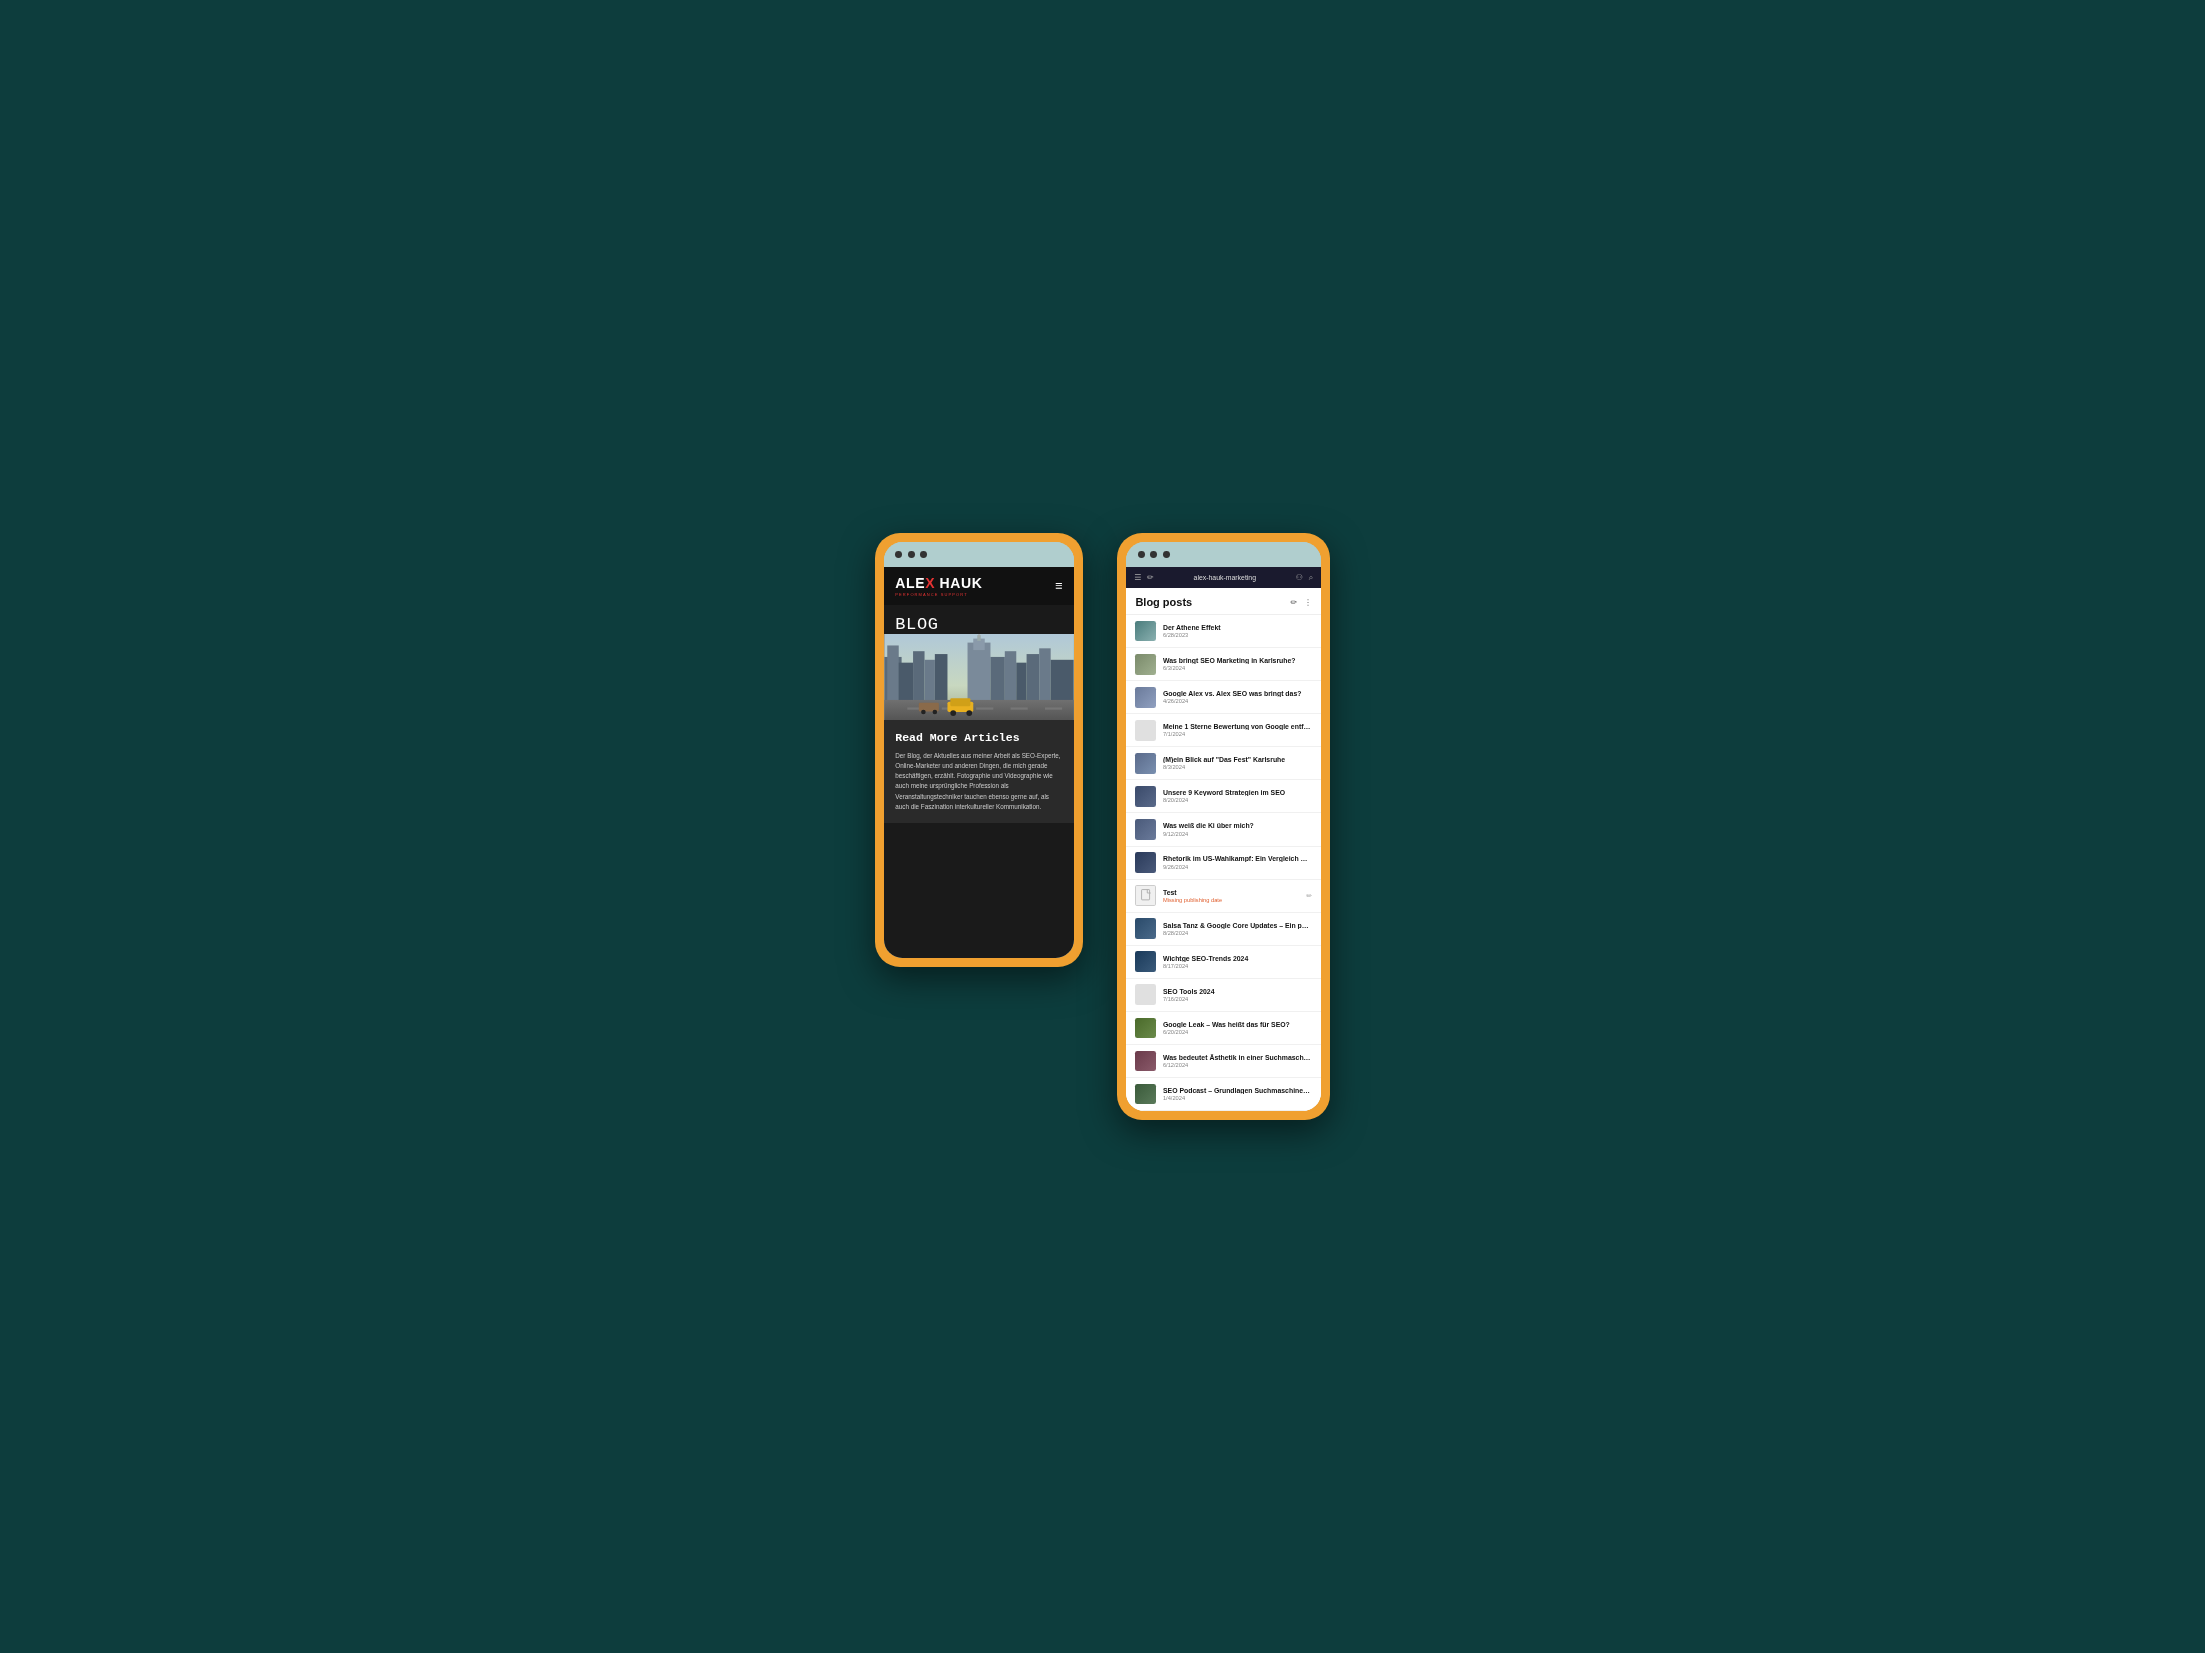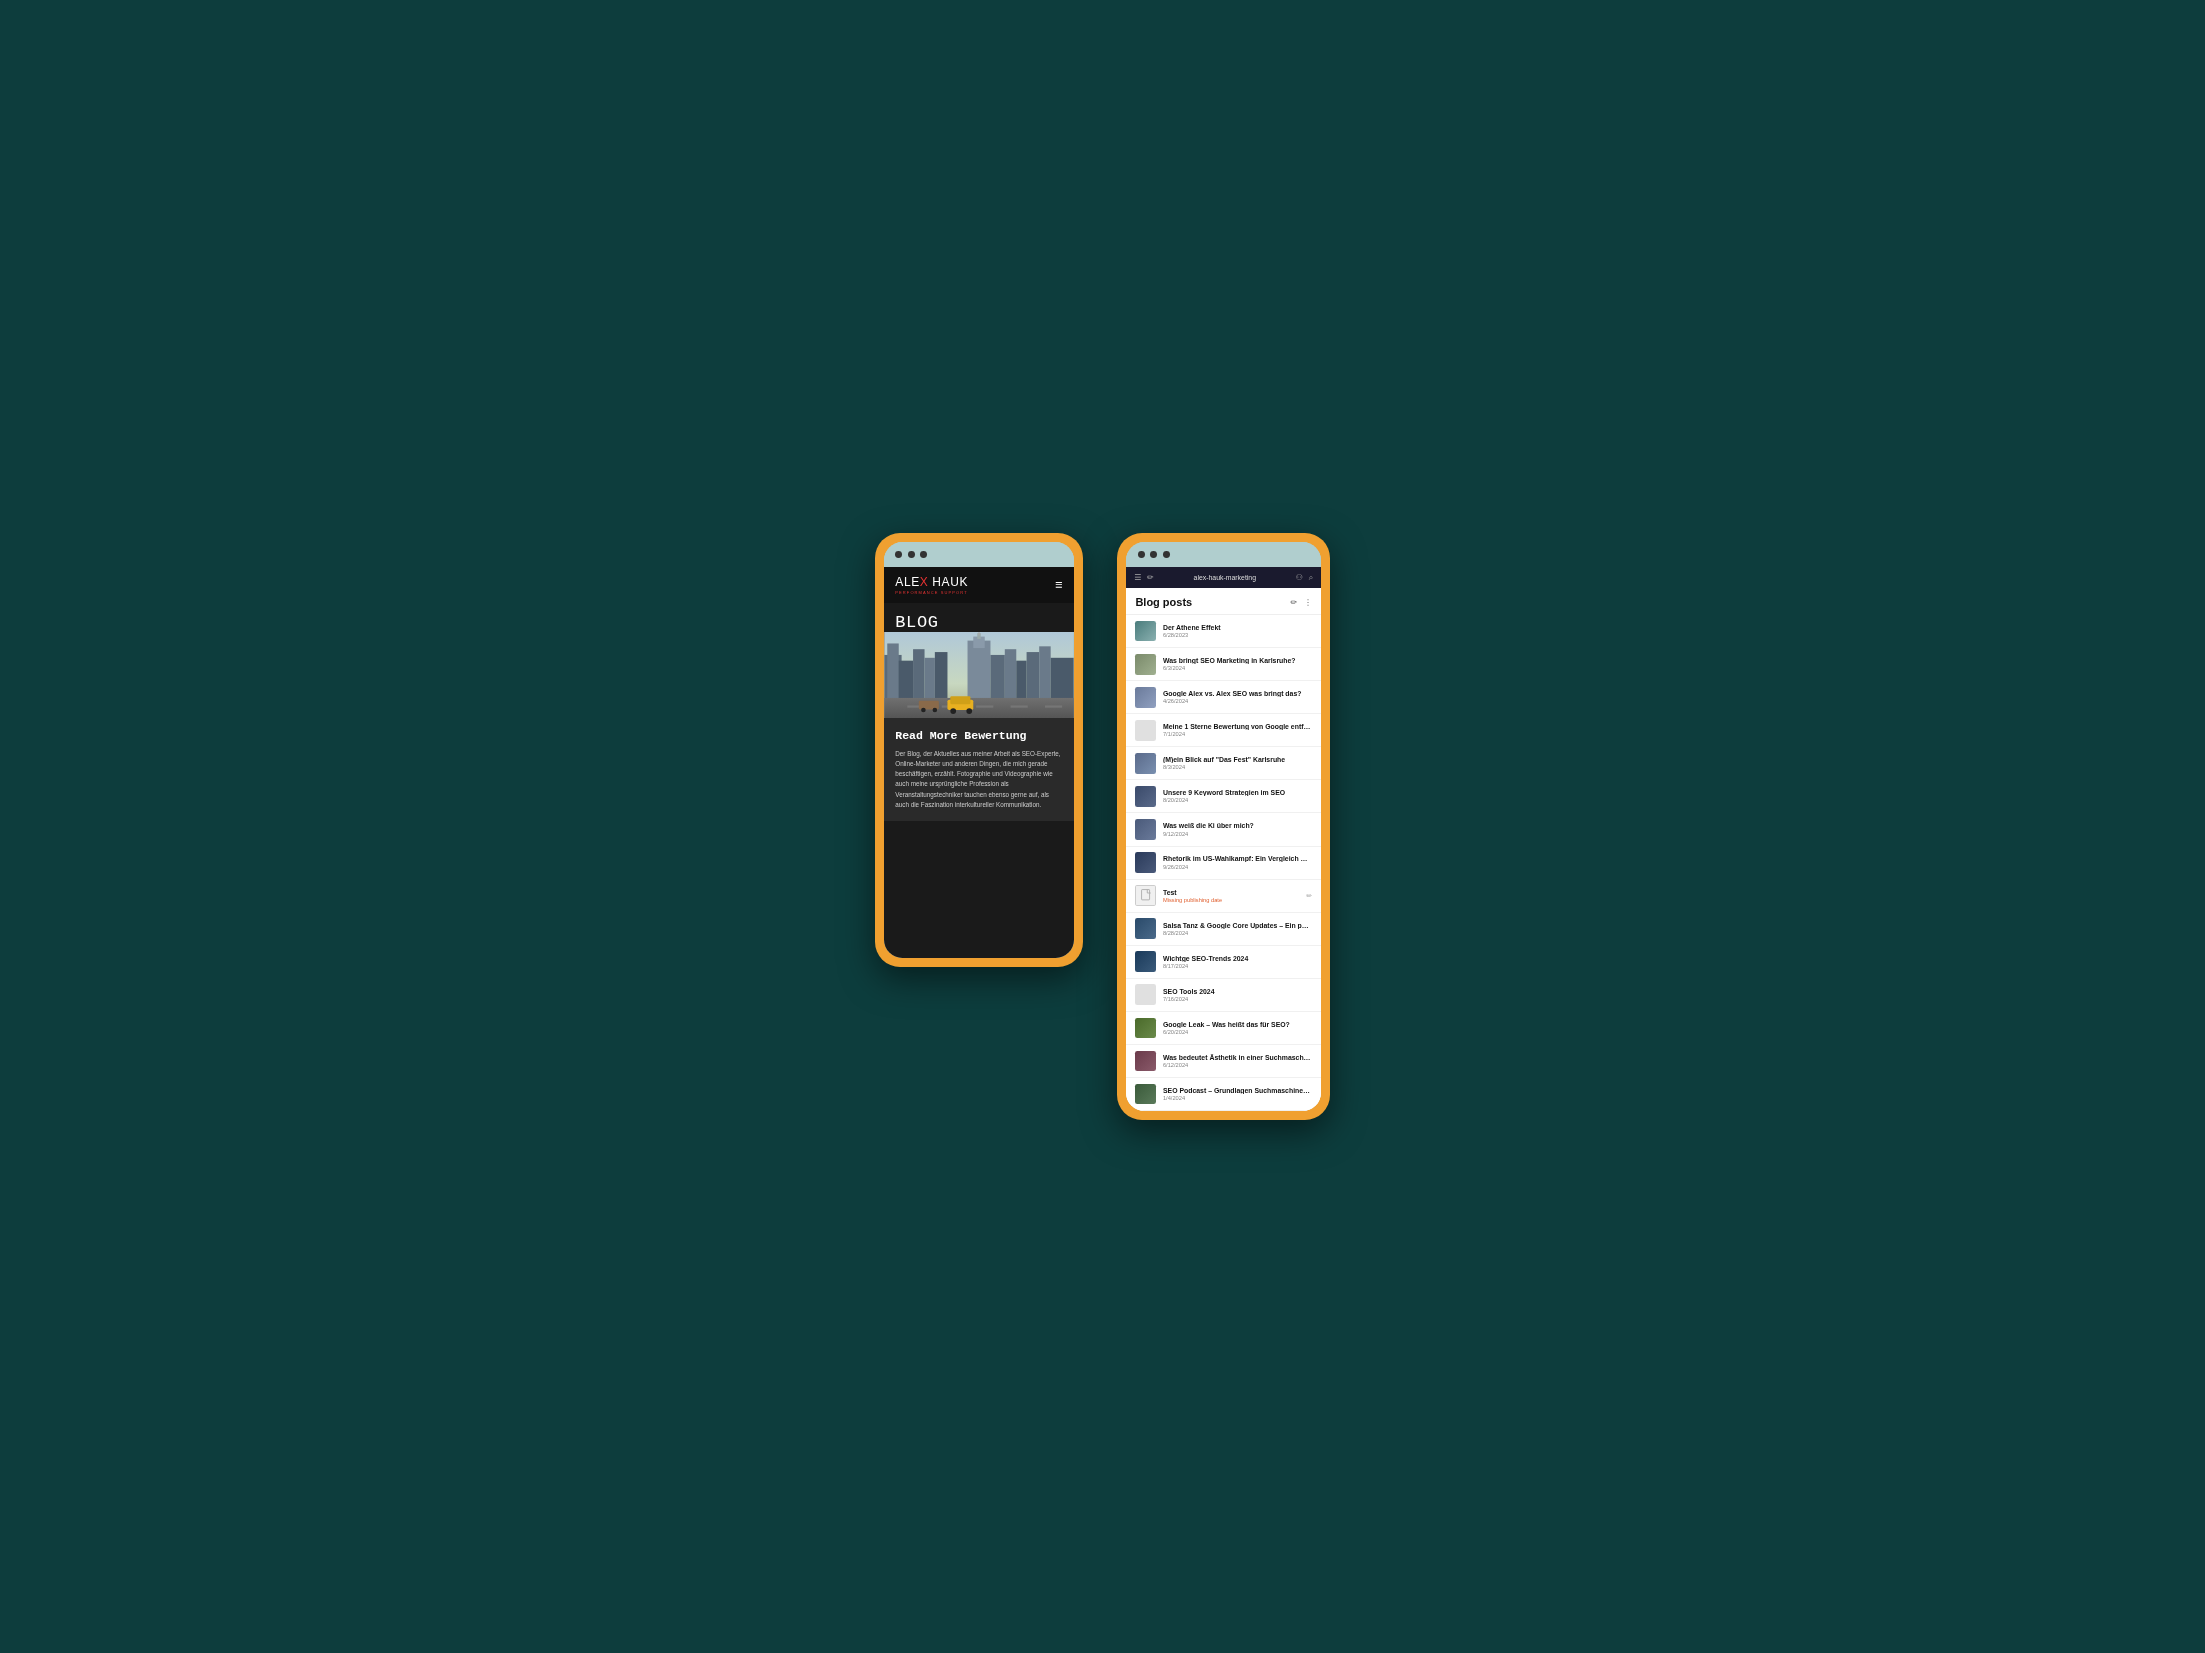--- a/index.html
+++ b/index.html
@@ -72,22 +72,22 @@
       justify-content: space-between;
     }
 
     .logo-container {
       display: flex;
       flex-direction: column;
     }
 
     .logo-text {
       color: white;
-      font-size: 12px;
-      font-weight: 400;
+      font-size: 14px;
+      font-weight: 700;
       letter-spacing: 0.6px;
       font-family: Arial, sans-serif;
     }
 
     .logo-text .x-letter {
       color: #e53333;
     }
 
     .logo-sub {
       color: #e53333;
@@ -414,21 +414,21 @@
             <circle cx="148" cy="138" r="5" fill="#222"></circle>
 
             <rect x="60" y="120" width="35" height="15" rx="2" fill="#8a6a4a"></rect>
             <circle cx="68" cy="136" r="4" fill="#222"></circle>
             <circle cx="88" cy="136" r="4" fill="#222"></circle>
           </svg>
         </div>
 
 
         <div class="more-articles">
-          <div class="more-articles-title">Read More Bewertung</div>
+          <div class="more-articles-title">Read More Articles</div>
           <div class="more-articles-desc">Der Blog, der Aktuelles aus meiner Arbeit als SEO-Experte, Online-Marketer und anderen Dingen, die mich gerade beschäftigen, erzählt. Fotographie und Videographie wie auch meine ursprüngliche Profession als Veranstaltungstechniker tauchen ebenso gerne auf, als auch die Faszination interkultureller Kommunikation.</div>
         </div>
       </div>
     </div>
   </div>
 
   <div class="phone phone-right">
     <div class="phone-inner">
 
       <div class="phone-topbar">

